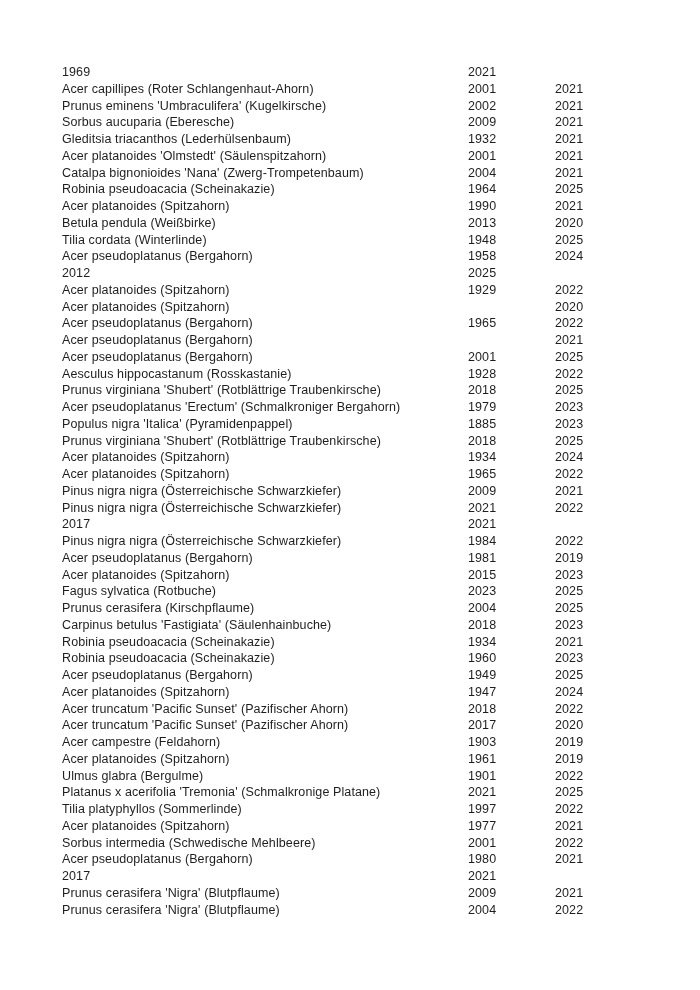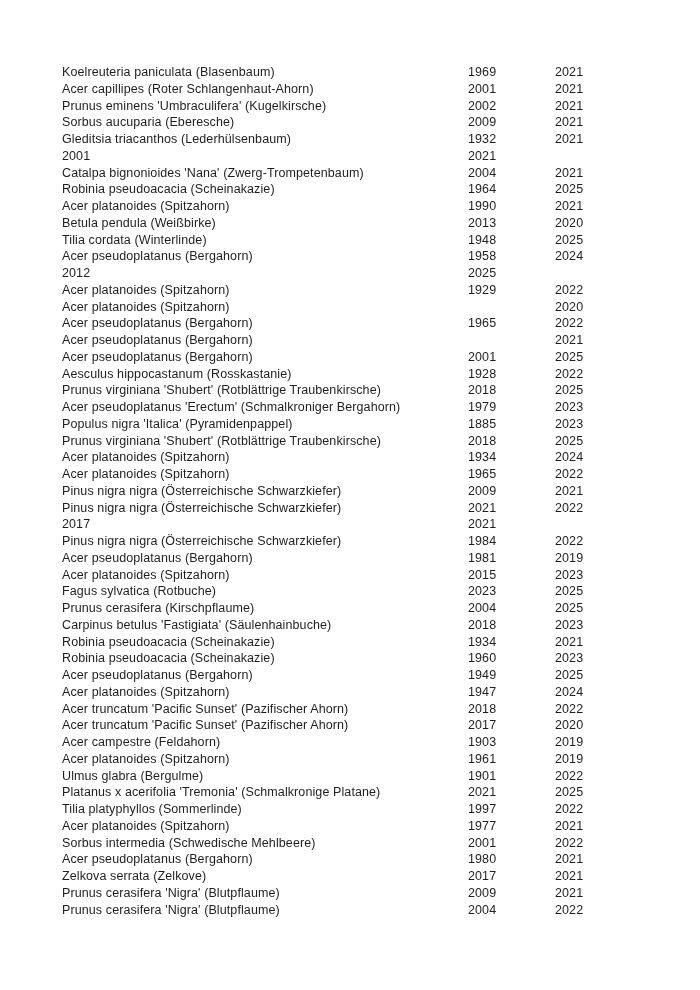--- a/index.html
+++ b/index.html
@@ -35,21 +35,20 @@
   }
   .cell.name { padding-right: 8px; }
   .cell.year { text-align: left; }
 </style>
 </head>
 <body>
 
 <div class="page">
   <div class="tree-table">
       <div class="row">
-        <span class="cell name">Koelreuteria paniculata (Blasenbaum)</span>
         <span class="cell year">1969</span>
         <span class="cell year">2021</span>
       </div>
       <div class="row">
         <span class="cell name">Acer capillipes (Roter Schlangenhaut-Ahorn)</span>
         <span class="cell year">2001</span>
         <span class="cell year">2021</span>
       </div>
       <div class="row">
         <span class="cell name">Prunus eminens 'Umbraculifera' (Kugelkirsche)</span>
@@ -60,20 +59,21 @@
         <span class="cell name">Sorbus aucuparia (Eberesche)</span>
         <span class="cell year">2009</span>
         <span class="cell year">2021</span>
       </div>
       <div class="row">
         <span class="cell name">Gleditsia triacanthos (Lederhülsenbaum)</span>
         <span class="cell year">1932</span>
         <span class="cell year">2021</span>
       </div>
       <div class="row">
+        <span class="cell name">Acer platanoides 'Olmstedt' (Säulenspitzahorn)</span>
         <span class="cell year">2001</span>
         <span class="cell year">2021</span>
       </div>
       <div class="row">
         <span class="cell name">Catalpa bignonioides 'Nana' (Zwerg-Trompetenbaum)</span>
         <span class="cell year">2004</span>
         <span class="cell year">2021</span>
       </div>
       <div class="row">
         <span class="cell name">Robinia pseudoacacia (Scheinakazie)</span>
@@ -272,21 +272,20 @@
         <span class="cell name">Sorbus intermedia (Schwedische Mehlbeere)</span>
         <span class="cell year">2001</span>
         <span class="cell year">2022</span>
       </div>
       <div class="row">
         <span class="cell name">Acer pseudoplatanus (Bergahorn)</span>
         <span class="cell year">1980</span>
         <span class="cell year">2021</span>
       </div>
       <div class="row">
-        <span class="cell name">Zelkova serrata (Zelkove)</span>
         <span class="cell year">2017</span>
         <span class="cell year">2021</span>
       </div>
       <div class="row">
         <span class="cell name">Prunus cerasifera 'Nigra' (Blutpflaume)</span>
         <span class="cell year">2009</span>
         <span class="cell year">2021</span>
       </div>
       <div class="row">
         <span class="cell name">Prunus cerasifera 'Nigra' (Blutpflaume)</span>

